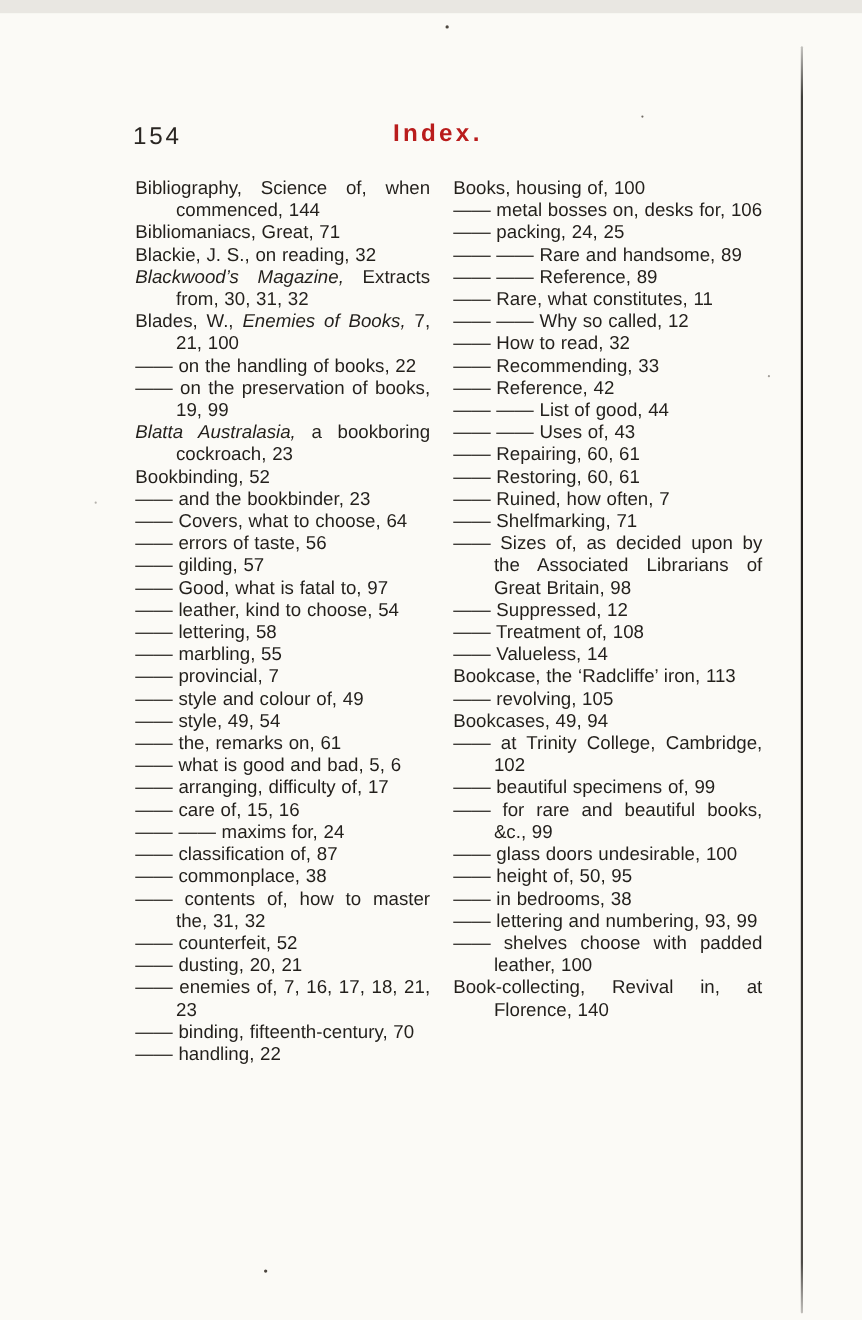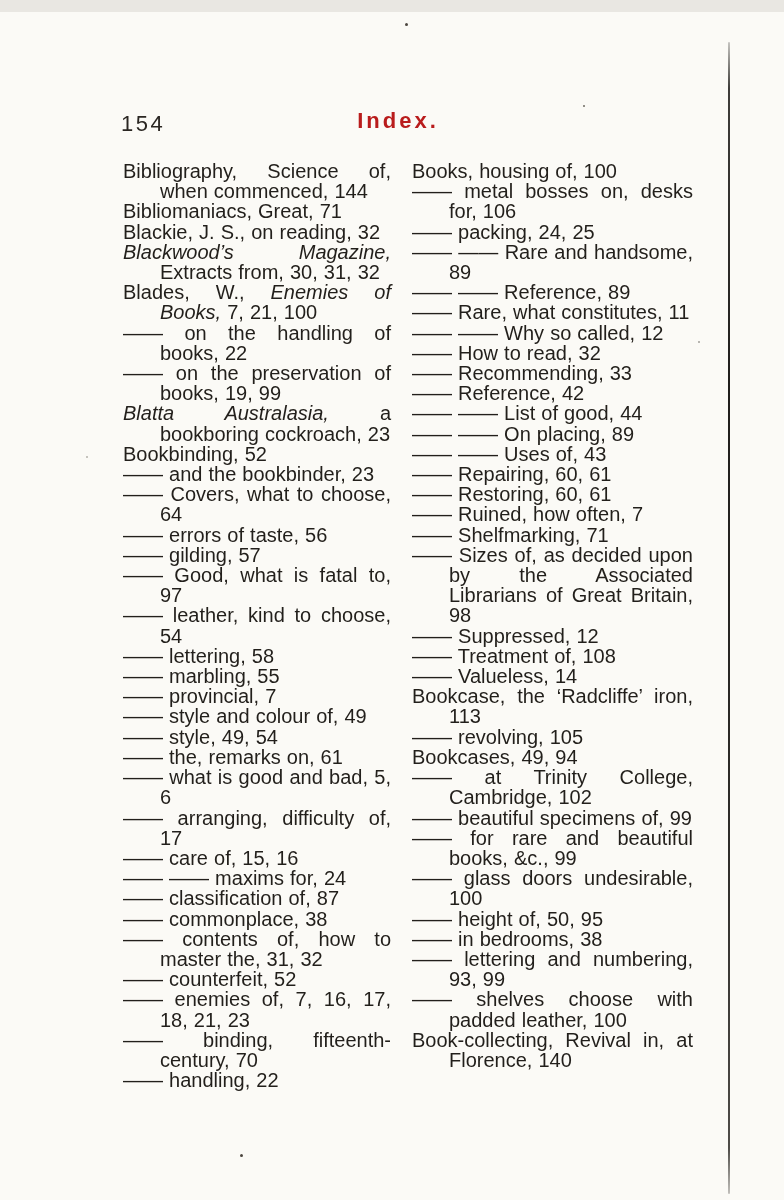--- a/index.html
+++ b/index.html
@@ -32,21 +32,21 @@
     width: 216px;
     text-align: center;
     font-size: 22px;
     font-weight: bold;
     letter-spacing: 3px;
     color: #b91c1c;
   }
   .col {
     position: absolute;
     top: 149px;
-    font-size: 20px;
+    font-size: 17px;
     line-height: 20.2px;
     text-align: justify;
     word-spacing: 0.5px;
   }
   .col-left  { left: 123px; width: 268px; }
   .col-right { left: 412px; width: 281px; }
   .entry {
     margin: 0;
     padding-left: 37px;
     text-indent: -37px;
@@ -112,38 +112,38 @@
       <p class="entry"><span class="">—— style, 49, 54</span></p>
       <p class="entry"><span class="">—— the, remarks on, 61</span></p>
       <p class="entry"><span class="">—— what is good and bad, 5, 6</span></p>
       <p class="entry"><span class="">—— arranging, difficulty of, 17</span></p>
       <p class="entry"><span class="">—— care of, 15, 16</span></p>
       <p class="entry"><span class="">—— —— maxims for, 24</span></p>
       <p class="entry"><span class="">—— classification of, 87</span></p>
       <p class="entry"><span class="">—— commonplace, 38</span></p>
       <p class="entry"><span class="">—— contents of, how to master the, 31, 32</span></p>
       <p class="entry"><span class="">—— counterfeit, 52</span></p>
+      <p class="entry"><span class="">—— dusting, 20, 21</span></p>
       <p class="entry"><span class="">—— enemies of, 7, 16, 17, 18, 21, 23</span></p>
       <p class="entry"><span class="">—— binding, fifteenth-century, 70</span></p>
       <p class="entry"><span class="">—— handling, 22</span></p>
     </div>
 
   <div class="col col-right">
       <p class="entry"><span class="">Books, housing of, 100</span></p>
       <p class="entry"><span class="">—— metal bosses on, desks for, 106</span></p>
       <p class="entry"><span class="">—— packing, 24, 25</span></p>
       <p class="entry"><span class="">—— —— Rare and handsome, 89</span></p>
       <p class="entry"><span class="">—— —— Reference, 89</span></p>
       <p class="entry"><span class="">—— Rare, what constitutes, 11</span></p>
       <p class="entry"><span class="">—— —— Why so called, 12</span></p>
       <p class="entry"><span class="">—— How to read, 32</span></p>
       <p class="entry"><span class="">—— Recommending, 33</span></p>
       <p class="entry"><span class="">—— Reference, 42</span></p>
       <p class="entry"><span class="">—— —— List of good, 44</span></p>
-      <p class="entry"><span class="">—— —— On placing, 89</span></p>
       <p class="entry"><span class="">—— —— Uses of, 43</span></p>
       <p class="entry"><span class="">—— Repairing, 60, 61</span></p>
       <p class="entry"><span class="">—— Restoring, 60, 61</span></p>
       <p class="entry"><span class="">—— Ruined, how often, 7</span></p>
       <p class="entry"><span class="">—— Shelfmarking, 71</span></p>
       <p class="entry"><span class="">—— Sizes of, as decided upon by the Associated Librarians of Great Britain, 98</span></p>
       <p class="entry"><span class="">—— Suppressed, 12</span></p>
       <p class="entry"><span class="">—— Treatment of, 108</span></p>
       <p class="entry"><span class="">—— Valueless, 14</span></p>
       <p class="entry"><span class="">Bookcase, the ‘Radcliffe’ iron, 113</span></p>

